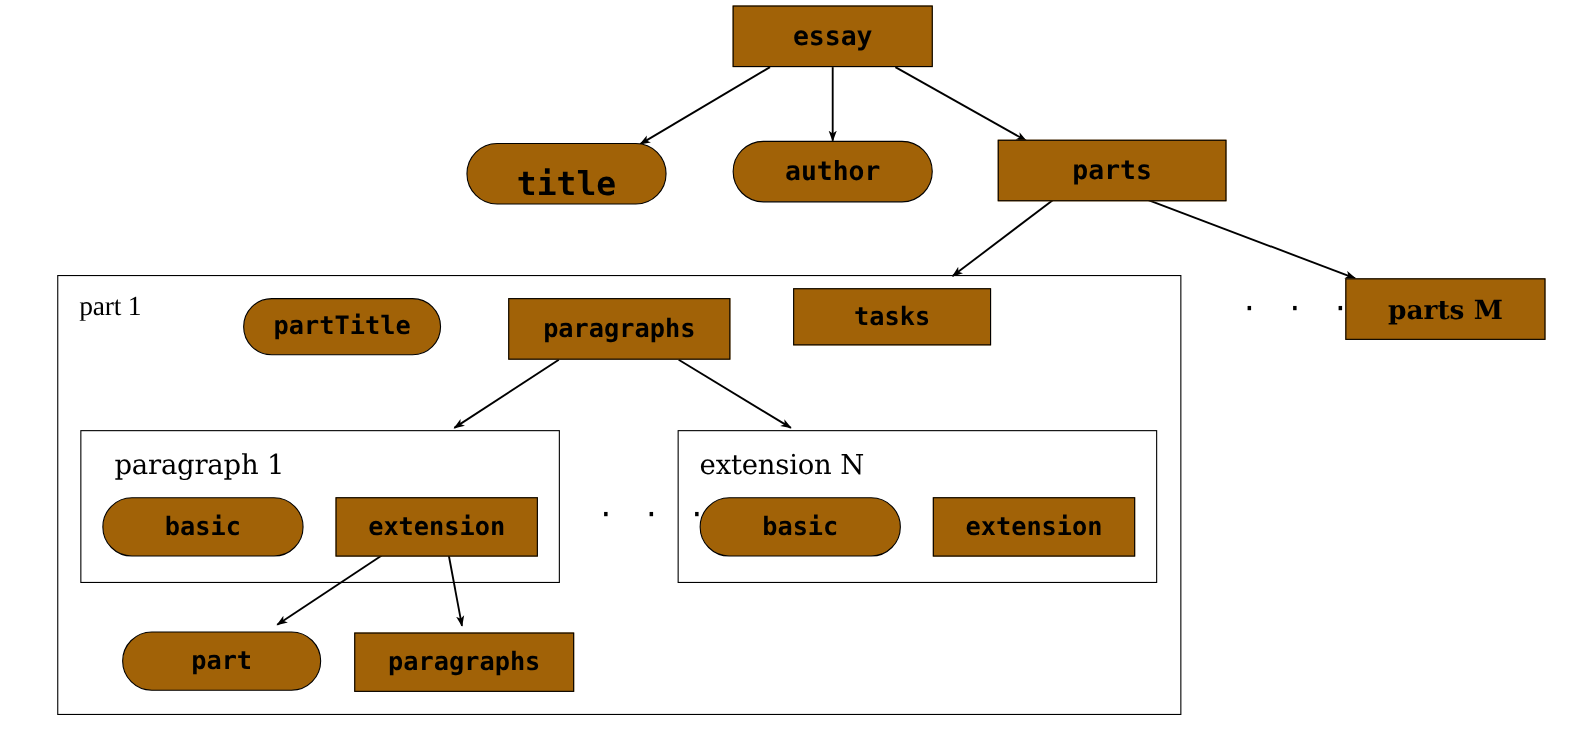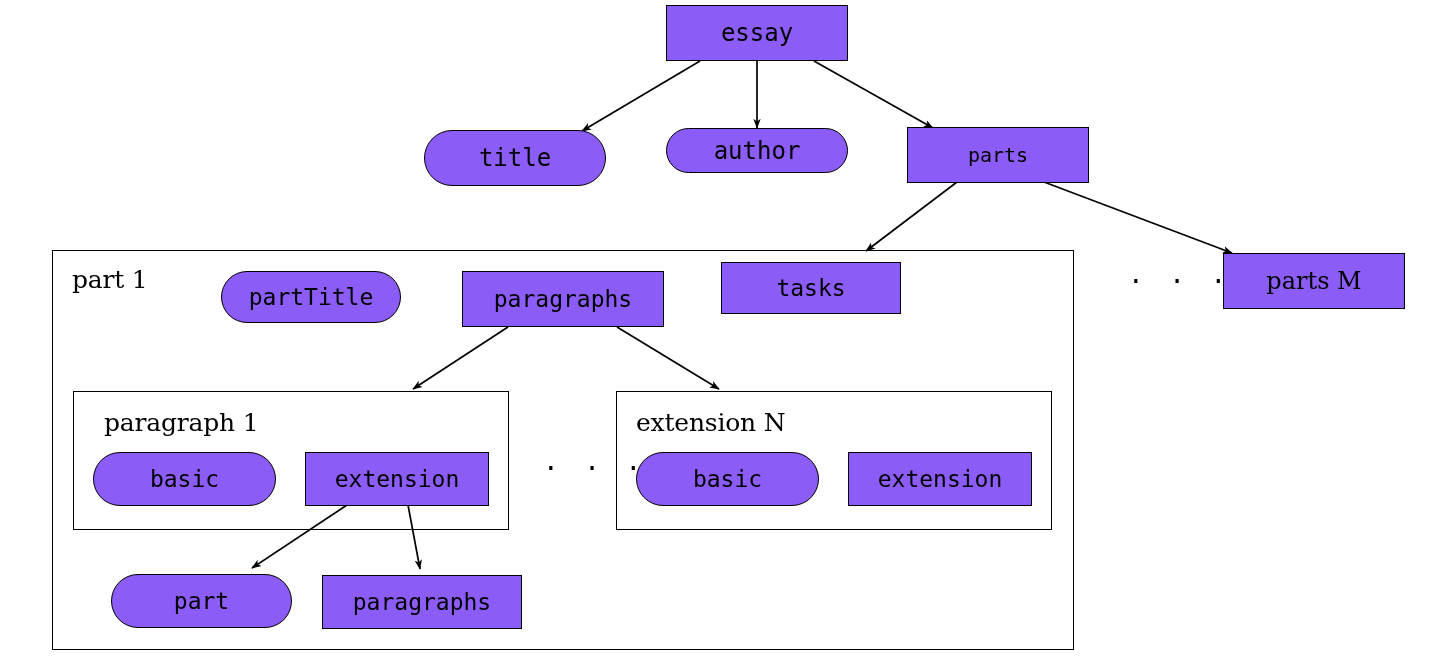--- a/index.html
+++ b/index.html
@@ -21,27 +21,28 @@
     top: 0;
     width: 1435px;
     height: 672px;
     pointer-events: none;
   }
   
   .node {
     position: absolute;
     box-sizing: border-box;
     border: 1.6px solid #000000;
-    background: #8b5cf6;
+    background: #a16207;
     display: flex;
     align-items: center;
     justify-content: center;
     color: #000000;
     font-family: "DejaVu Sans Mono", monospace;
     white-space: nowrap;
+    font-weight: bold;
   }
   .node.rect { border-radius: 0; }
   .node.stadium { border-radius: 999px; }
   
   .group {
     position: absolute;
     box-sizing: border-box;
     border: 1.6px solid #000000;
     background: transparent;
   }
@@ -91,40 +92,40 @@
       <line x1="347" y1="505" x2="252" y2="568"></line>
 
       <line x1="408" y1="505" x2="420" y2="569"></line>
     </g>
   </svg>
 
   <div class="node rect" style="left:666px; top:5px; width:182px; height:56px; font-size:24px;">
     <span>essay</span>
   </div>
 
-  <div class="node stadium" style="left:424px; top:130px; width:182px; height:56px; font-size:24px;">
+  <div class="node stadium" style="left:424px; top:130px; width:182px; height:56px; font-size:30px;align-items:flex-end;">
     <span>title</span>
   </div>
 
-  <div class="node stadium" style="left:666px; top:128px; width:182px; height:45px; font-size:24px;">
+  <div class="node stadium" style="left:666px; top:128px; width:182px; height:56px; font-size:24px;">
     <span>author</span>
   </div>
 
-  <div class="node rect" style="left:907px; top:127px; width:182px; height:56px; font-size:20px;text-align:center;">
+  <div class="node rect" style="left:907px; top:127px; width:208px; height:56px; font-size:24px;text-align:center;">
     <span>parts</span>
   </div>
 
   <div class="node rect" style="left:1223px; top:253px; width:182px; height:56px; font-size:24px; font-family:'DejaVu Serif', serif;">
     <span>parts M</span>
   </div>
 
   <div class="ellipsis" style="left:1128px; top:268px; font-size:26px;">· · ·</div>
 
   <div class="group" style="left:52px; top:250px; width:1022px; height:400px;"></div>
-  <div class="group-label" style="left:72px; top:265px; font-size:25px;">part 1</div>
+  <div class="group-label" style="left:72px; top:265px; font-size:25px;font-family:Liberation Serif, serif;">part 1</div>
 
   <div class="node stadium" style="left:221px; top:271px; width:180px; height:52px; font-size:23px;">
     <span>partTitle</span>
   </div>
 
   <div class="node rect" style="left:462px; top:271px; width:202px; height:56px; font-size:23px;">
     <span>paragraphs</span>
   </div>
 
   <div class="node rect" style="left:721px; top:262px; width:180px; height:52px; font-size:23px;">

